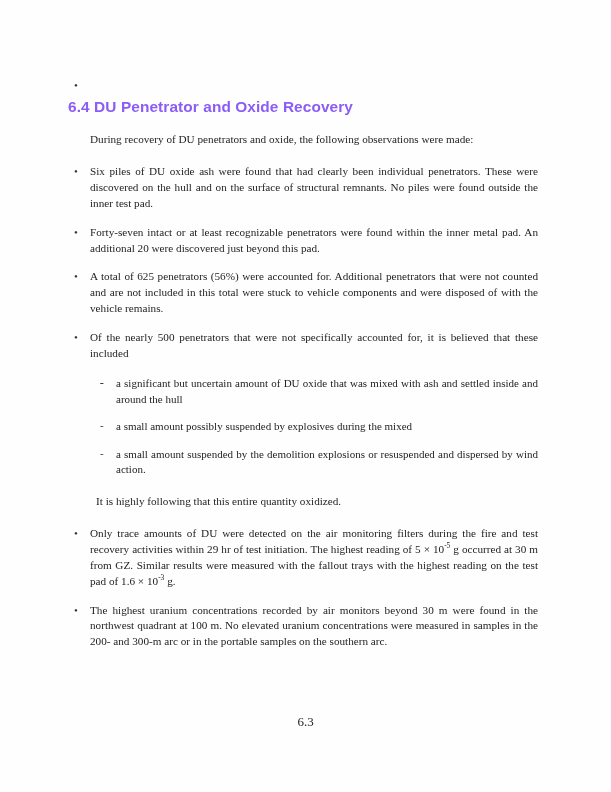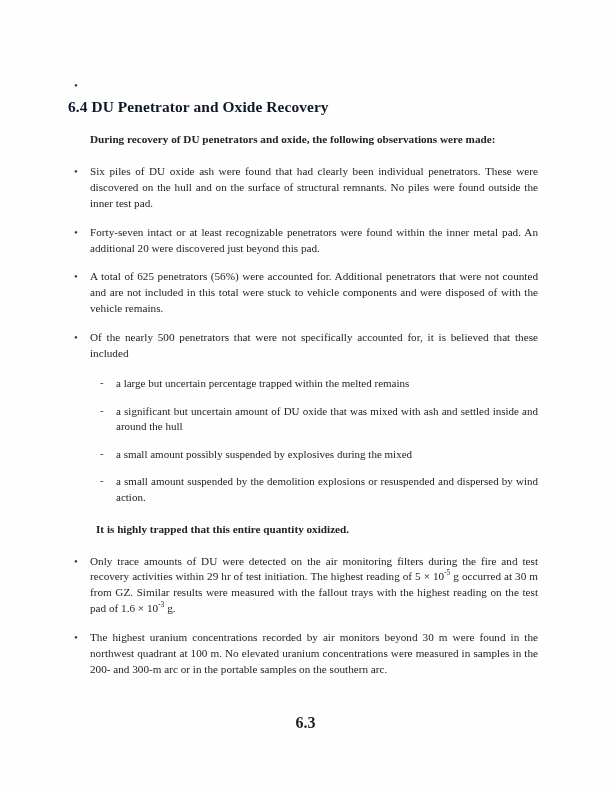--- a/index.html
+++ b/index.html
@@ -55,48 +55,46 @@
     color: #232323;
   }
   .dash-item .marker {
     position: absolute;
     left: 4px;
     top: -1px;
     font-size: 11px;
     color: #333;
   }
   h2.section-heading {
-    font-family: Liberation Serif, serif;
+    font-family: Liberation Sans, sans-serif;
     font-size: 15.4px;
     font-weight: bold;
     margin: 20px 0 16px 0;
     letter-spacing: 0.1px;
-    color: #0f172a;
+    color: #8b5cf6;
   }
   .para {
     font-size: 11.2px;
     line-height: 1.42;
     margin: 0 0 16px 0;
     padding-left: 22px;
     text-align: justify;
     color: #232323;
-    font-weight: bold;
   }
   .para-indent {
     padding-left: 28px;
   }
   .footer {
     position: absolute;
     left: 0;
     top: 714px;
     width: 611px;
     text-align: center;
-    font-size: 16px;
+    font-size: 13px;
     color: #222;
-    font-weight: bold;
   }
   sup {
     font-size: 7.4px;
     vertical-align: super;
     line-height: 0;
   }
 </style>
 </head>
 <body>
 
@@ -126,39 +124,38 @@
       <span>A total of 625 penetrators (56%) were accounted for.  Additional penetrators that were not counted and are not included in this total were stuck to vehicle components and were disposed of with the vehicle remains.</span>
     </div>
 
     <div class="bullet-item" style="margin-bottom:14px;">
       <span class="marker">•</span>
       <span>Of the nearly 500 penetrators that were not specifically accounted for, it is believed that these included</span>
     </div>
 
     <div class="dash-item">
       <span class="marker">-</span>
-      <span>a large but uncertain percentage trapped within the melted remains</span>
     </div>
 
     <div class="dash-item">
       <span class="marker">-</span>
       <span>a significant but uncertain amount of DU oxide that was mixed with ash and settled inside and around the hull</span>
     </div>
 
     <div class="dash-item">
       <span class="marker">-</span>
       <span>a small amount possibly suspended by explosives during the mixed</span>
     </div>
 
     <div class="dash-item" style="margin-bottom:16px;">
       <span class="marker">-</span>
       <span>a small amount suspended by the demolition explosions or resuspended and dispersed by wind action.</span>
     </div>
 
-    <p class="para para-indent">It is highly trapped that this entire quantity oxidized.</p>
+    <p class="para para-indent">It is highly following that this entire quantity oxidized.</p>
 
     <div class="bullet-item">
       <span class="marker">•</span>
       <span id="rich-bullet">Only trace amounts of DU were detected on the air monitoring filters during the fire and test recovery activities within 29 hr of test initiation.  The highest reading of 5 × 10<sup>-5</sup> g occurred at 30 m from GZ.  Similar results were measured with the fallout trays with the highest reading on the test pad of 1.6 × 10<sup>-3</sup> g.</span>
     </div>
 
     <div class="bullet-item">
       <span class="marker">•</span>
       <span>The highest uranium concentrations recorded by air monitors beyond 30 m were found in the northwest quadrant at 100 m.  No elevated uranium concentrations were measured in samples in the 200- and 300-m arc or in the portable samples on the southern arc.</span>
     </div>

